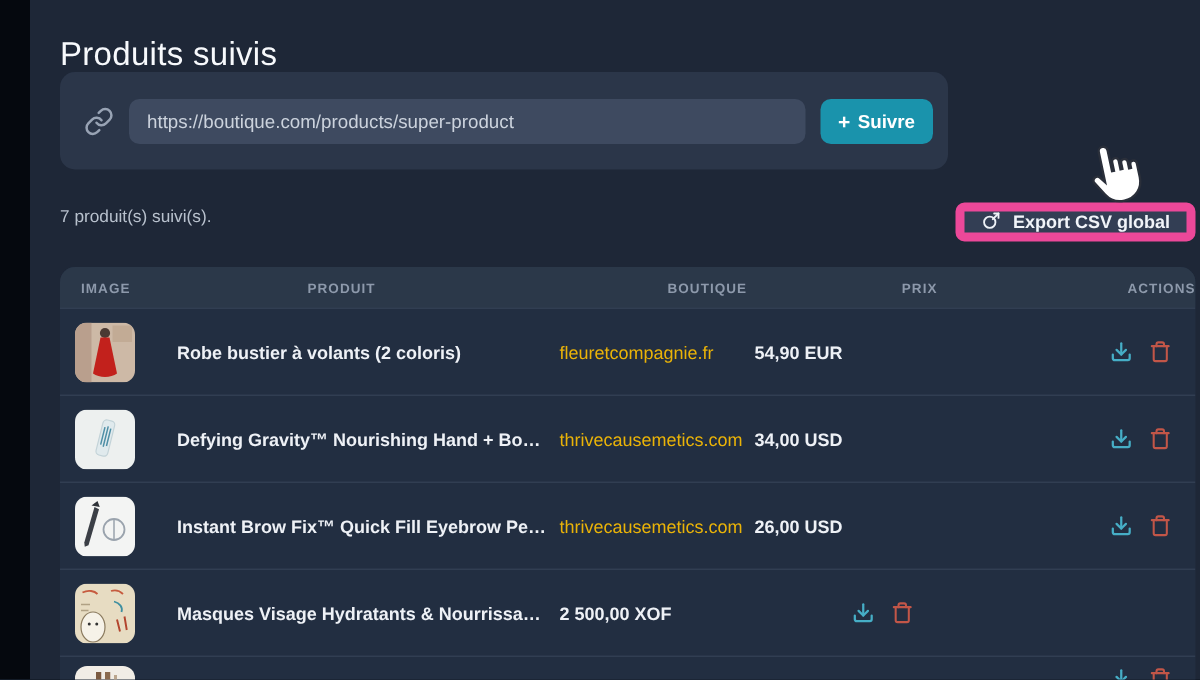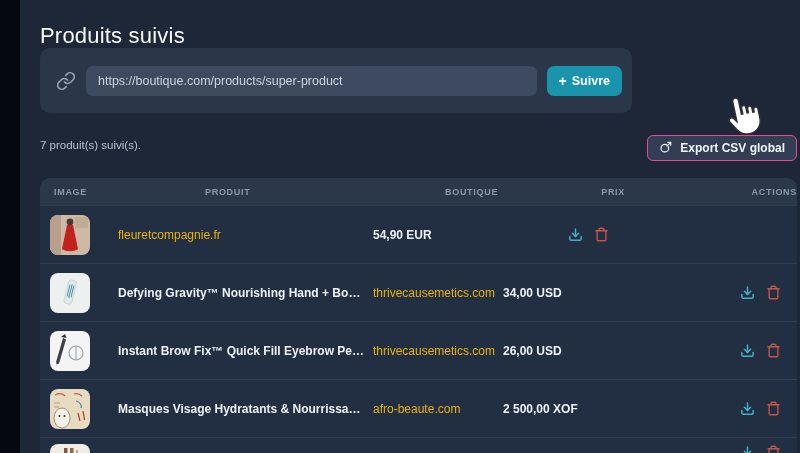--- a/index.html
+++ b/index.html
@@ -33,21 +33,21 @@
     flex:0 0 auto;height:30px;min-width:70px;border:none;border-radius:7px;
     background:#1a93ac;color:#ffffff;font-size:12.5px;font-weight:700;
     display:flex;align-items:center;justify-content:center;gap:5px;
     padding:0 12px;cursor:pointer;font-family:"Liberation Sans", sans-serif;
   }
   .follow-btn .plus{font-size:14px;font-weight:700;line-height:1;}
   
   .count-text{position:absolute;left:20px;top:139px;color:#b8c1cd;font-size:11.5px;}
   .export-btn{
     position:absolute;right:3px;top:135px;height:26px;
-    background:#333e54;border:1px solid #ec4899;border-radius:6px;
+    background:#333e54;border:6px solid #ec4899;border-radius:6px;
     color:#f1f4f9;font-size:12px;font-weight:700;
     display:flex;align-items:center;gap:7px;padding:0 11px;cursor:pointer;
     font-family:"Liberation Sans", sans-serif;
   }
   
   .table{
     position:absolute;left:20px;right:3px;top:178px;
     border-radius:10px 10px 0 0;overflow:hidden;background:#222e41;
   }
   .thead{
@@ -129,20 +129,21 @@
           <span class="thumb">
         <svg width="40" height="40" viewBox="0 0 40 40">
               <rect width="40" height="40" fill="#cdb9a6"></rect>
               <rect width="11" height="40" fill="#b99f8d"></rect>
               <rect x="25" y="2" width="13" height="11" fill="#c2ab95"></rect>
               <circle cx="20" cy="7" r="3.4" fill="#4a3a33"></circle>
               <path d="M17 10h6l5 24c-4 3-12 3-16 0z" fill="#c2211c"></path>
             </svg>
       </span>
         </div>
+      <div class="c-name">Robe bustier à volants (2 coloris)</div>
       <div class="c-shop">fleuretcompagnie.fr</div>
       <div class="c-price">54,90 EUR</div>
       <div class="c-actions">
         <button class="icon-btn">
             <svg width="15" height="15" viewBox="0 0 24 24" fill="none" stroke="#46aec6" stroke-width="2.4" stroke-linecap="round" stroke-linejoin="round">
               <path d="M21 15v4a2 2 0 0 1-2 2H5a2 2 0 0 1-2-2v-4"></path>
               <polyline points="7 10 12 15 17 10"></polyline>
               <line x1="12" y1="3" x2="12" y2="15"></line>
             </svg>
           </button>
@@ -231,21 +232,20 @@
               <path d="M26 12c4 1 6 4 5 7" stroke="#3f8fa0" stroke-width="1.2" fill="none"></path>
               <path d="M4 14h6M4 18h5" stroke="#b0a184" stroke-width="1"></path>
               <ellipse cx="12" cy="29" rx="8" ry="10" fill="#f6f2e8" stroke="#8a7a5e" stroke-width="0.8"></ellipse>
               <circle cx="9.5" cy="27" r="1" fill="#333"></circle>
               <circle cx="14.5" cy="27" r="1" fill="#333"></circle>
               <path d="M28 24l2 8M33 22l1.5 9" stroke="#b3452e" stroke-width="1.3"></path>
             </svg>
       </span>
         </div>
       <div class="c-name">Masques Visage Hydratants &amp; Nourrissants</div>
-      <div class="c-shop">afro-beaute.com</div>
       <div class="c-price">2 500,00 XOF</div>
       <div class="c-actions">
         <button class="icon-btn">
             <svg width="15" height="15" viewBox="0 0 24 24" fill="none" stroke="#46aec6" stroke-width="2.4" stroke-linecap="round" stroke-linejoin="round">
               <path d="M21 15v4a2 2 0 0 1-2 2H5a2 2 0 0 1-2-2v-4"></path>
               <polyline points="7 10 12 15 17 10"></polyline>
               <line x1="12" y1="3" x2="12" y2="15"></line>
             </svg>
           </button>
         <button class="icon-btn">

